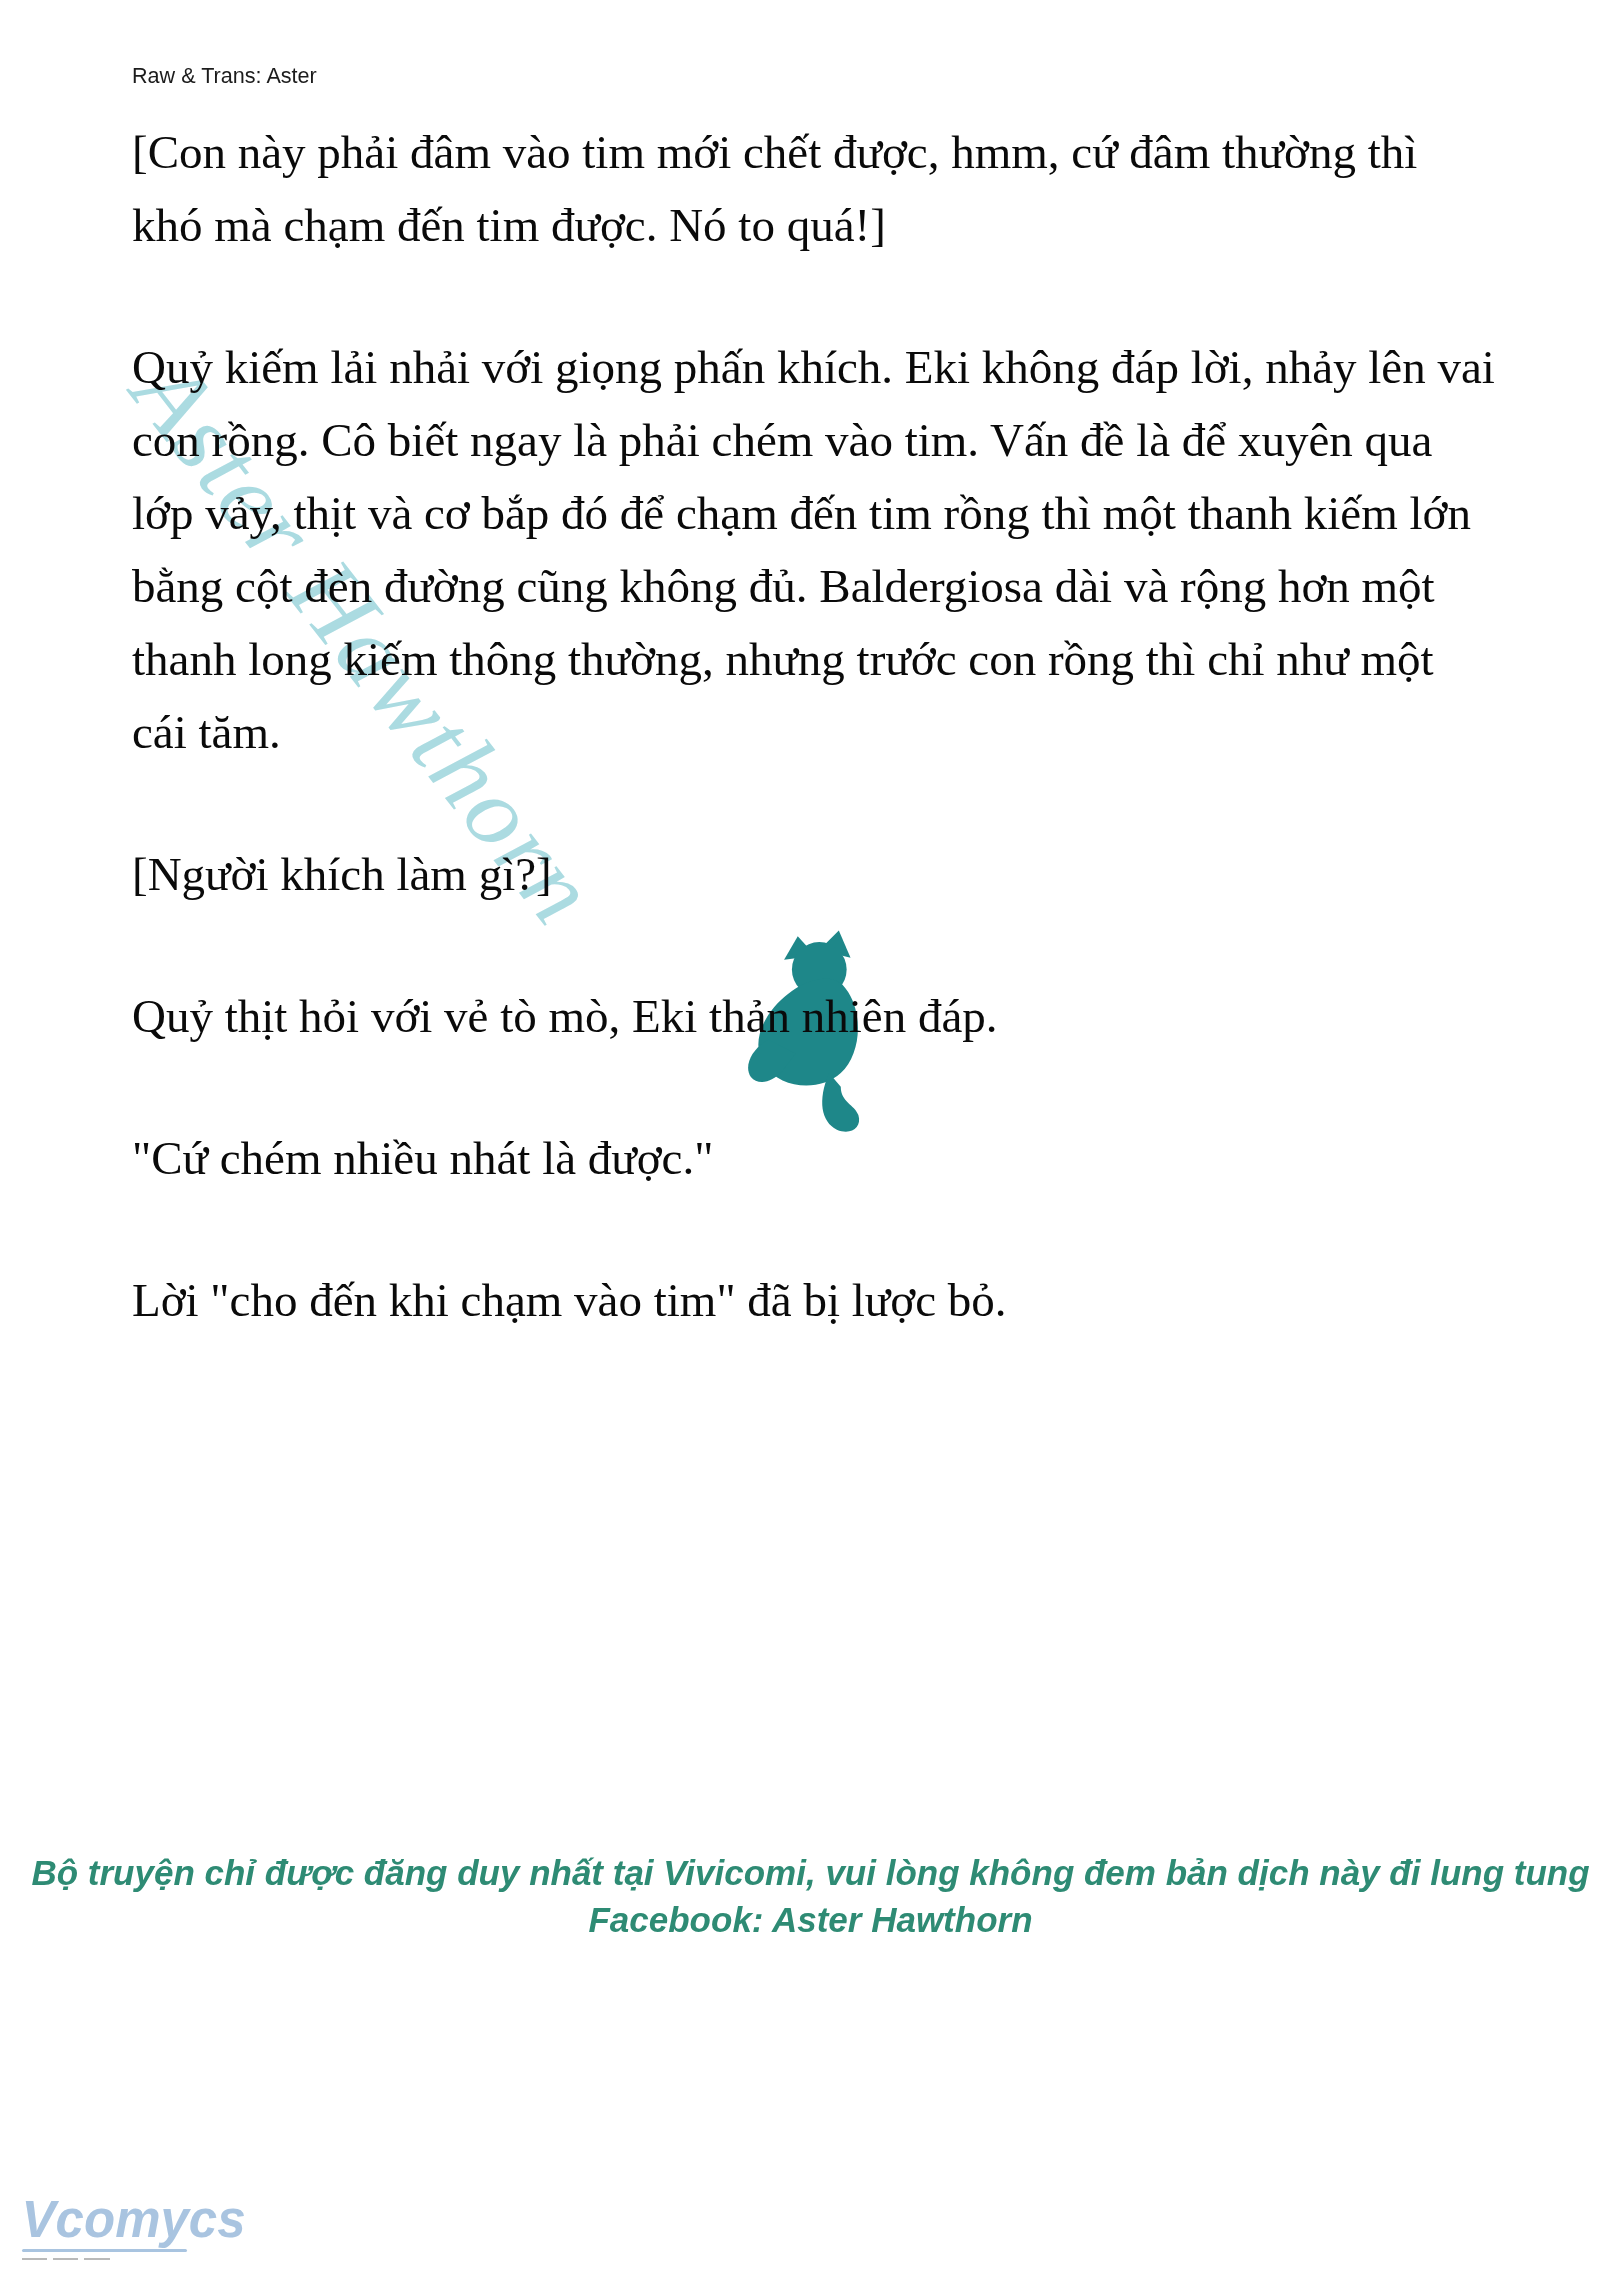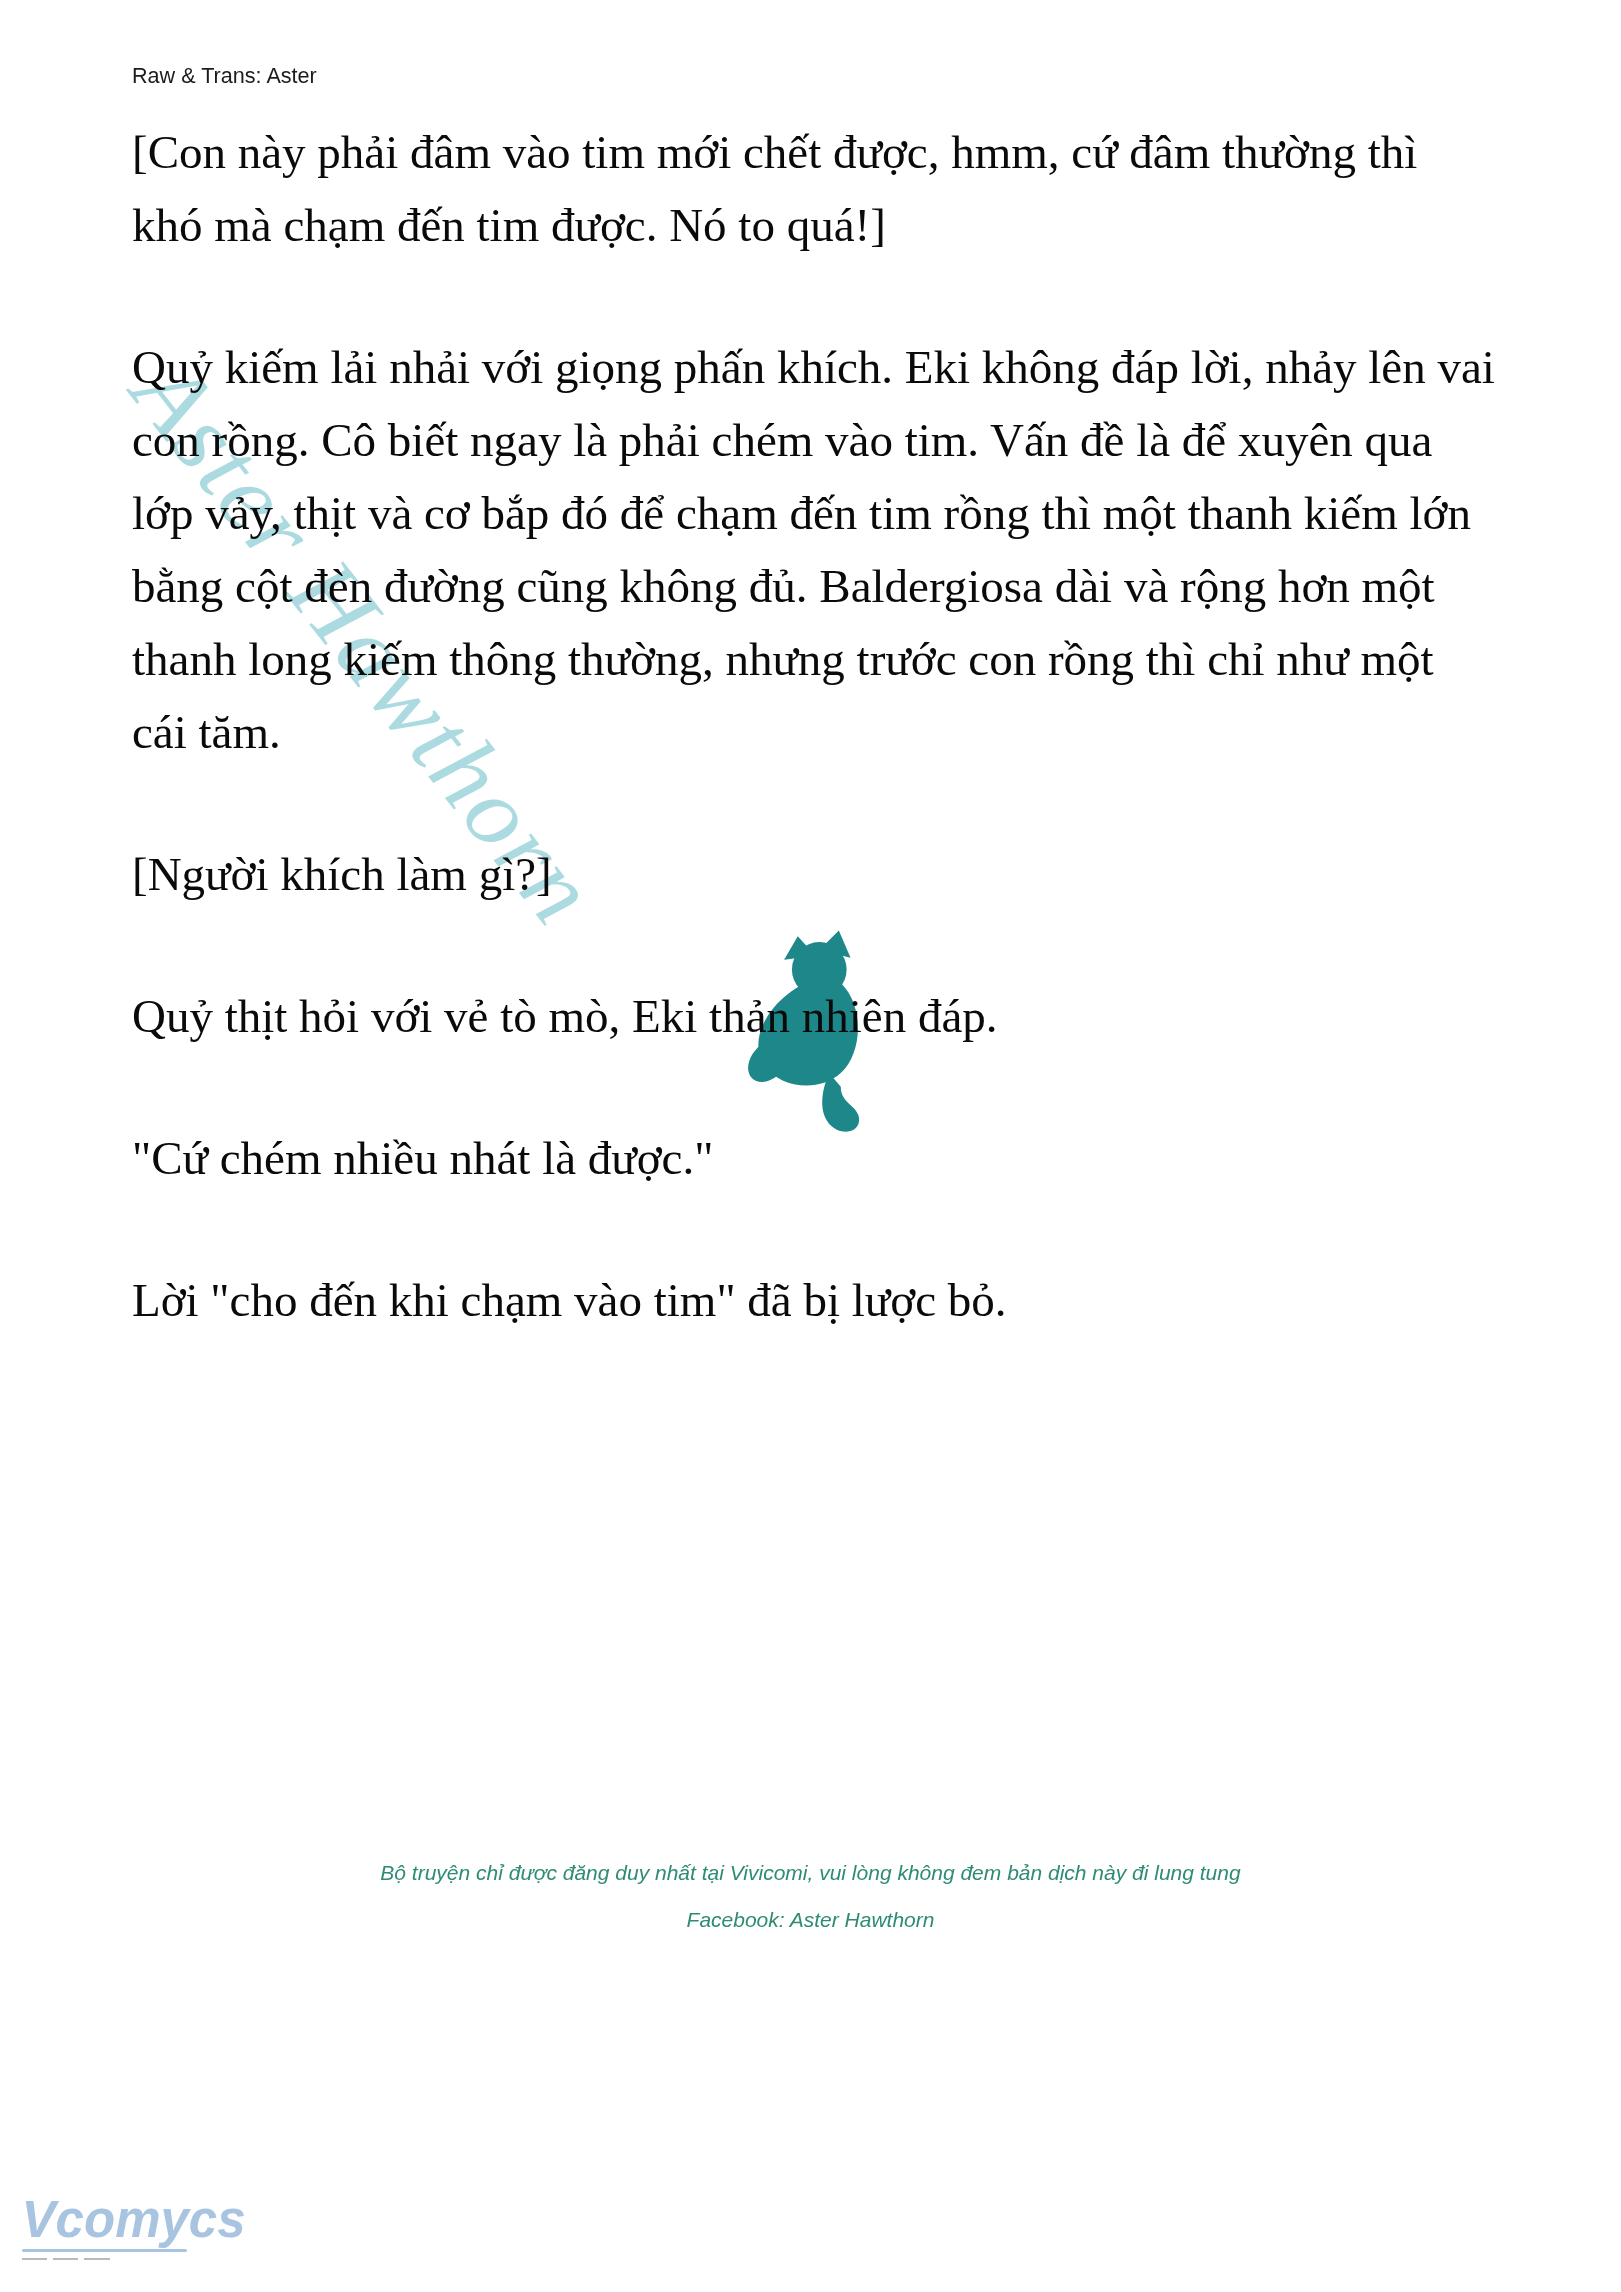--- a/index.html
+++ b/index.html
@@ -57,22 +57,22 @@
     z-index: 1;
   }
   .page-footer {
     position: absolute;
     left: 0;
     top: 1849px;
     width: 100%;
     text-align: center;
     font-family: "Liberation Sans", sans-serif;
     font-style: italic;
-    font-weight: 400;
-    font-size: 21px;
+    font-weight: 700;
+    font-size: 35px;
     line-height: 47px;
     z-index: 2;
   }
   .logo {
     position: absolute;
     left: 21.6px;
     top: 2194px;
     z-index: 2;
     font-family: "Liberation Sans", sans-serif;
     font-style: italic;

